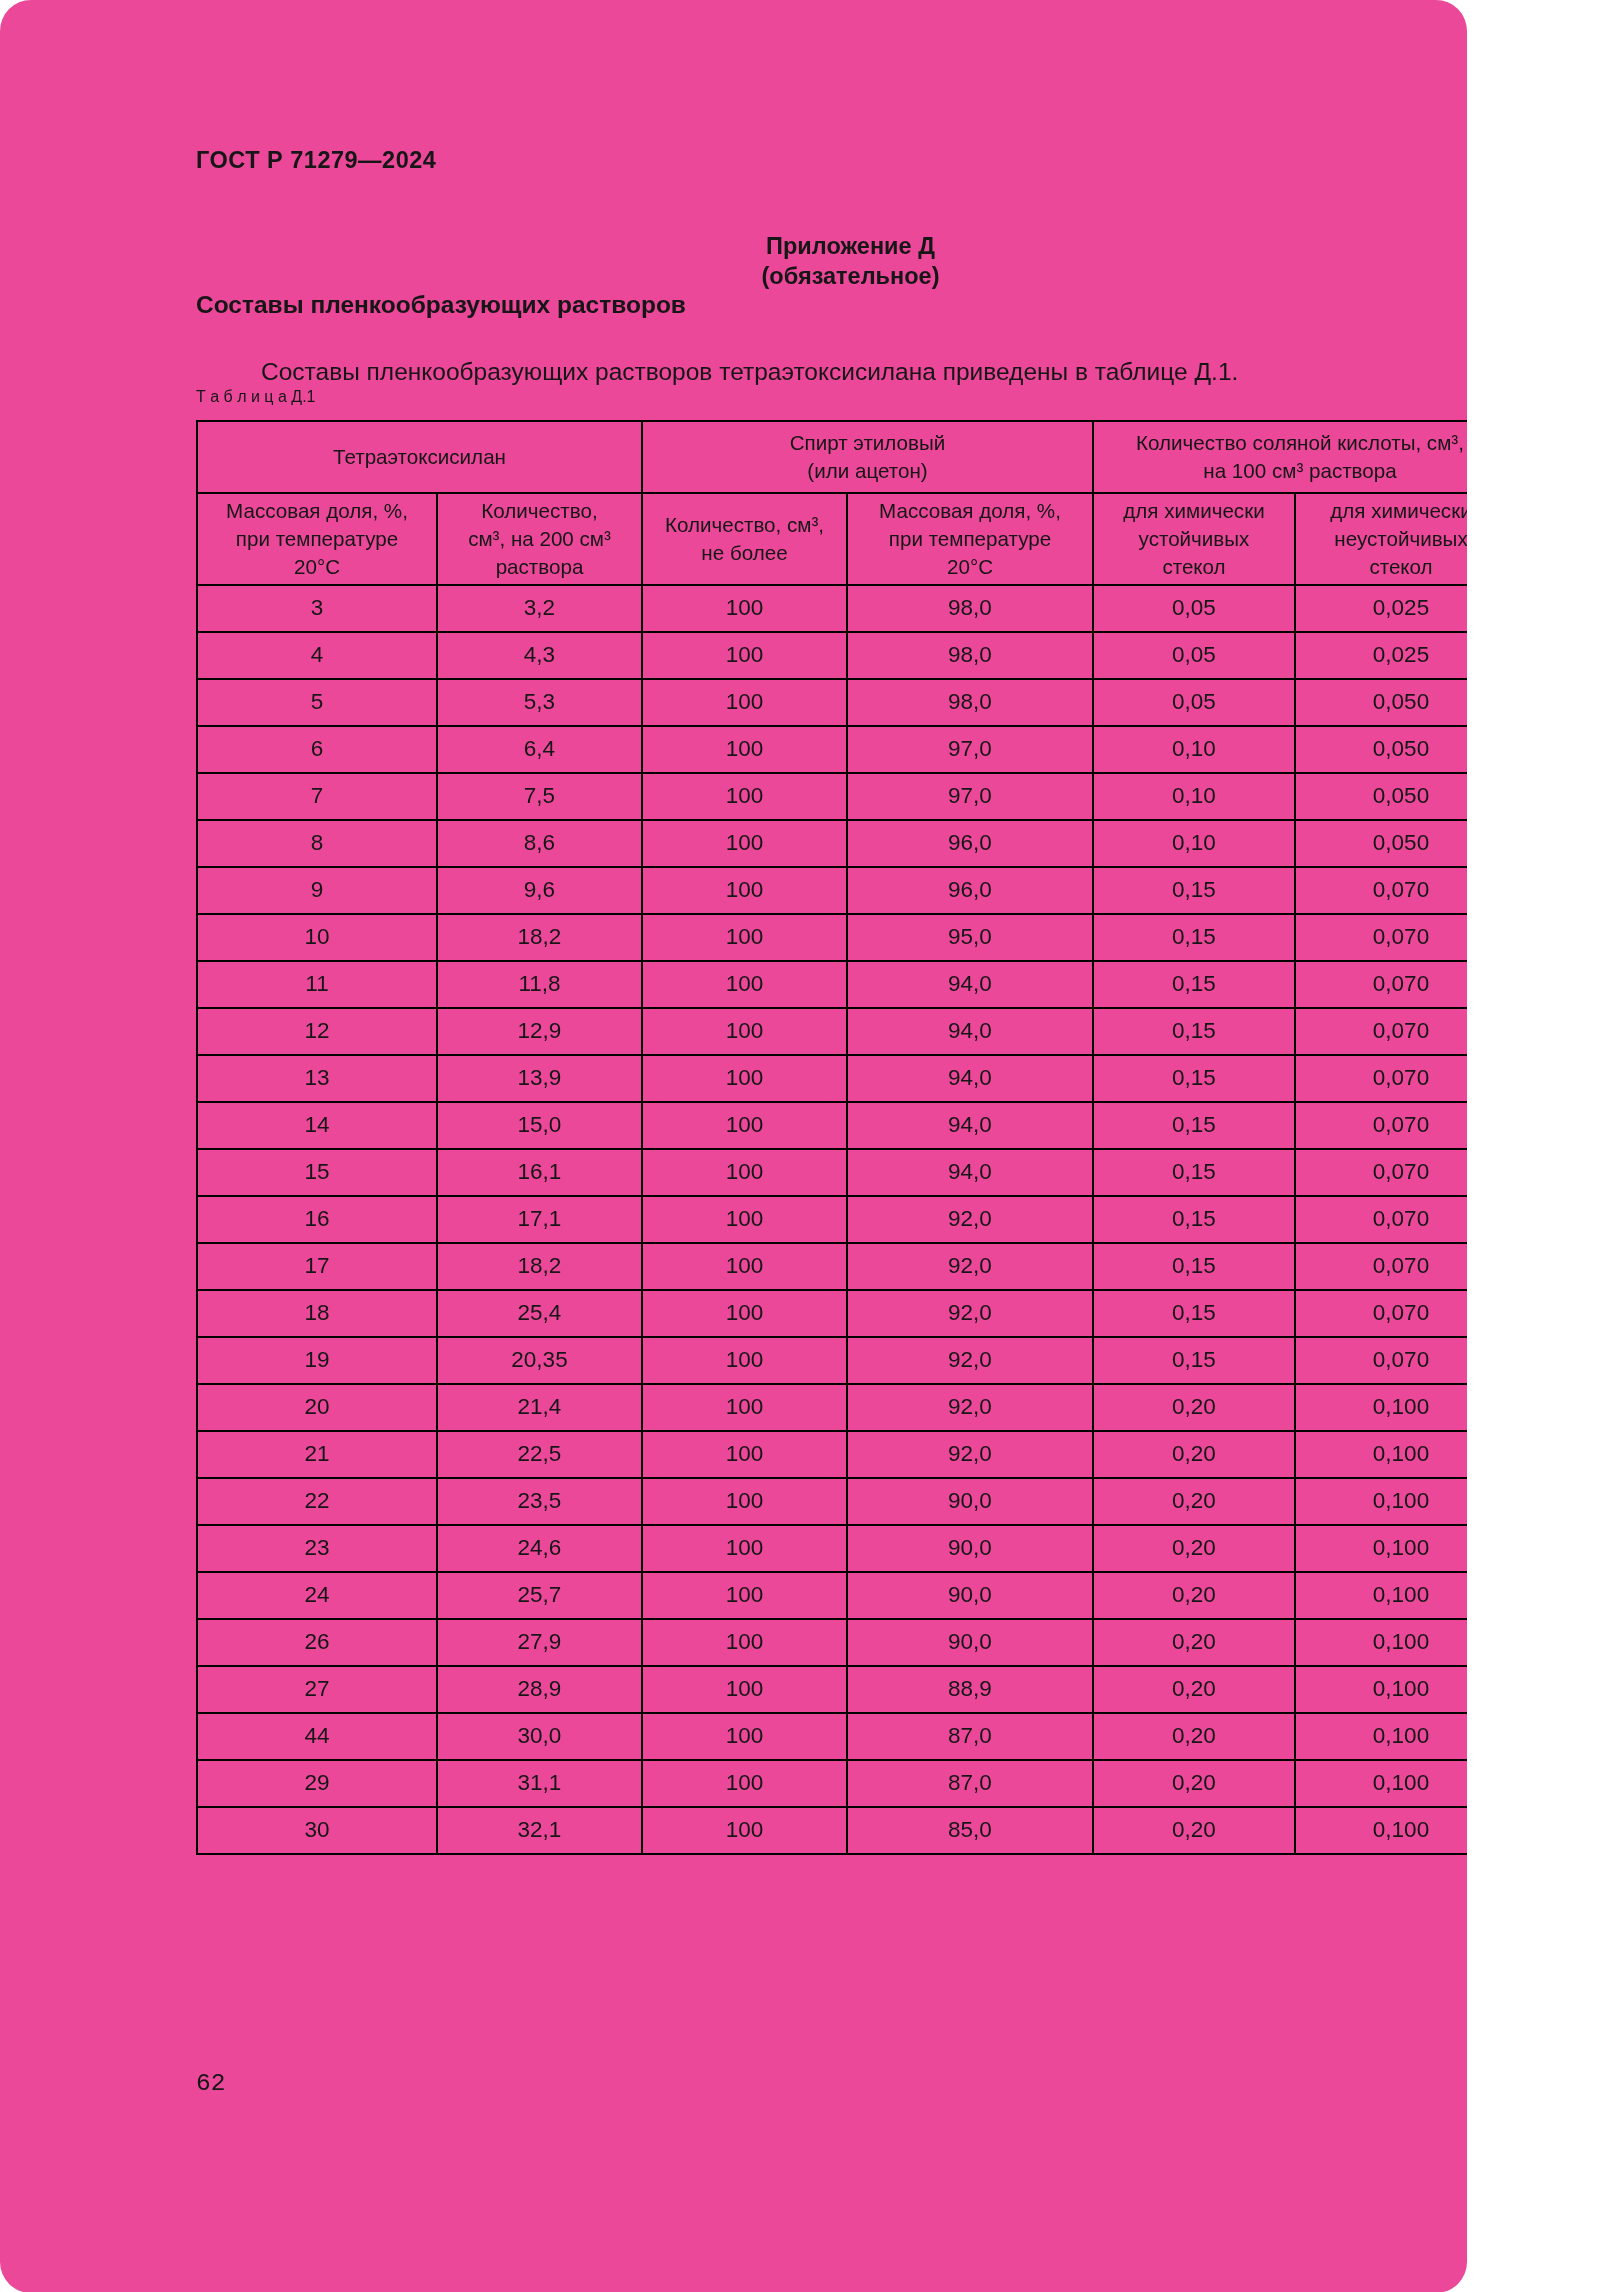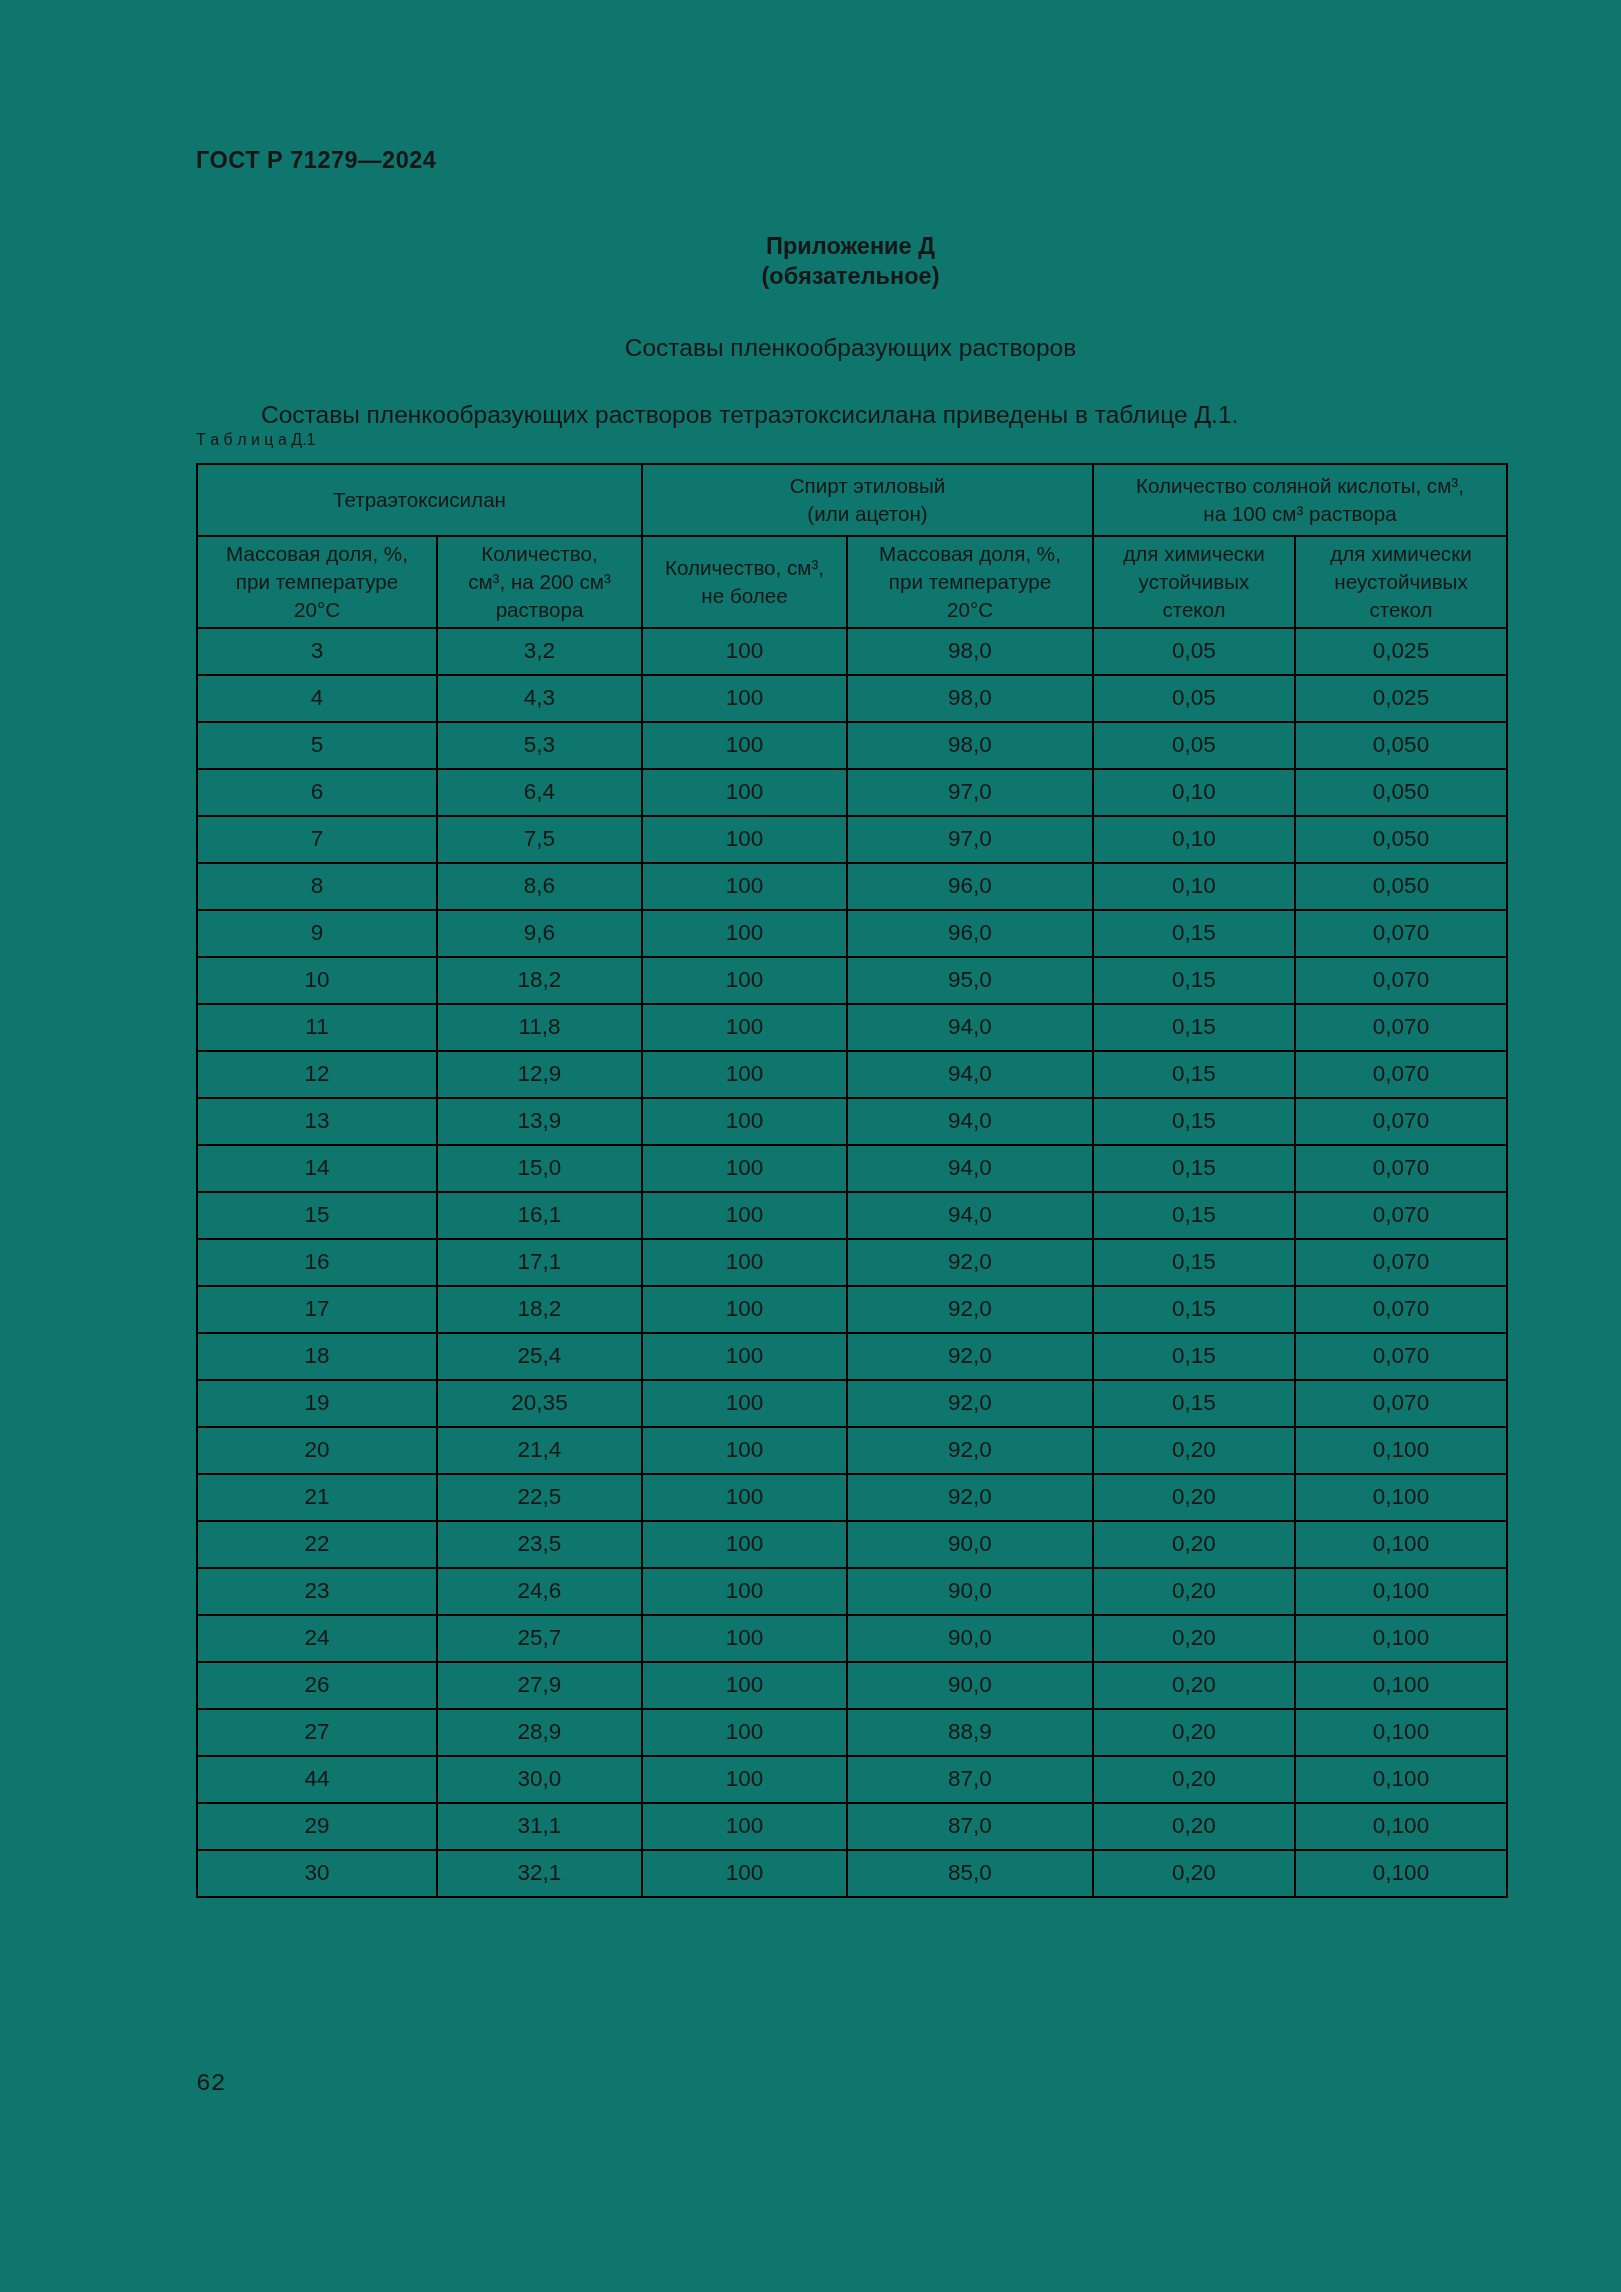--- a/index.html
+++ b/index.html
@@ -2,26 +2,27 @@
 <html lang="ru"><head>
 <meta charset="utf-8">
 <style>
   html, body {
     margin: 0;
     padding: 0;
     background: #ffffff;
   }
   .page {
     position: relative;
-    width: 1621px;
+    width: 1467px;
     height: 2293px;
-    background: #0f766e;
+    background: #ec4899;
     font-family: "Liberation Sans", sans-serif;
     color: #161616;
     overflow: hidden;
+    border-radius: 31px;
   }
   .content {
     position: absolute;
     left: 196px;
     top: 0;
     width: 1309px;
   }
   .doc-number {
     padding-top: 147px;
     font-size: 23.5px;
@@ -29,24 +30,22 @@
     letter-spacing: 0.5px;
   }
   .appendix-block {
     margin-top: 57px;
     text-align: center;
     font-size: 23.5px;
     font-weight: bold;
     line-height: 1.28;
   }
   .section-title {
-    margin-top: 43px;
-    text-align: center;
     font-size: 24.5px;
-    font-weight: normal;
+    font-weight: bold;
   }
   .intro {
     margin: 37px 0 0 0;
     font-size: 24.5px;
     line-height: 1.3;
     text-indent: 65px;
   }
   .table-label {
     font-size: 16px;
   }

